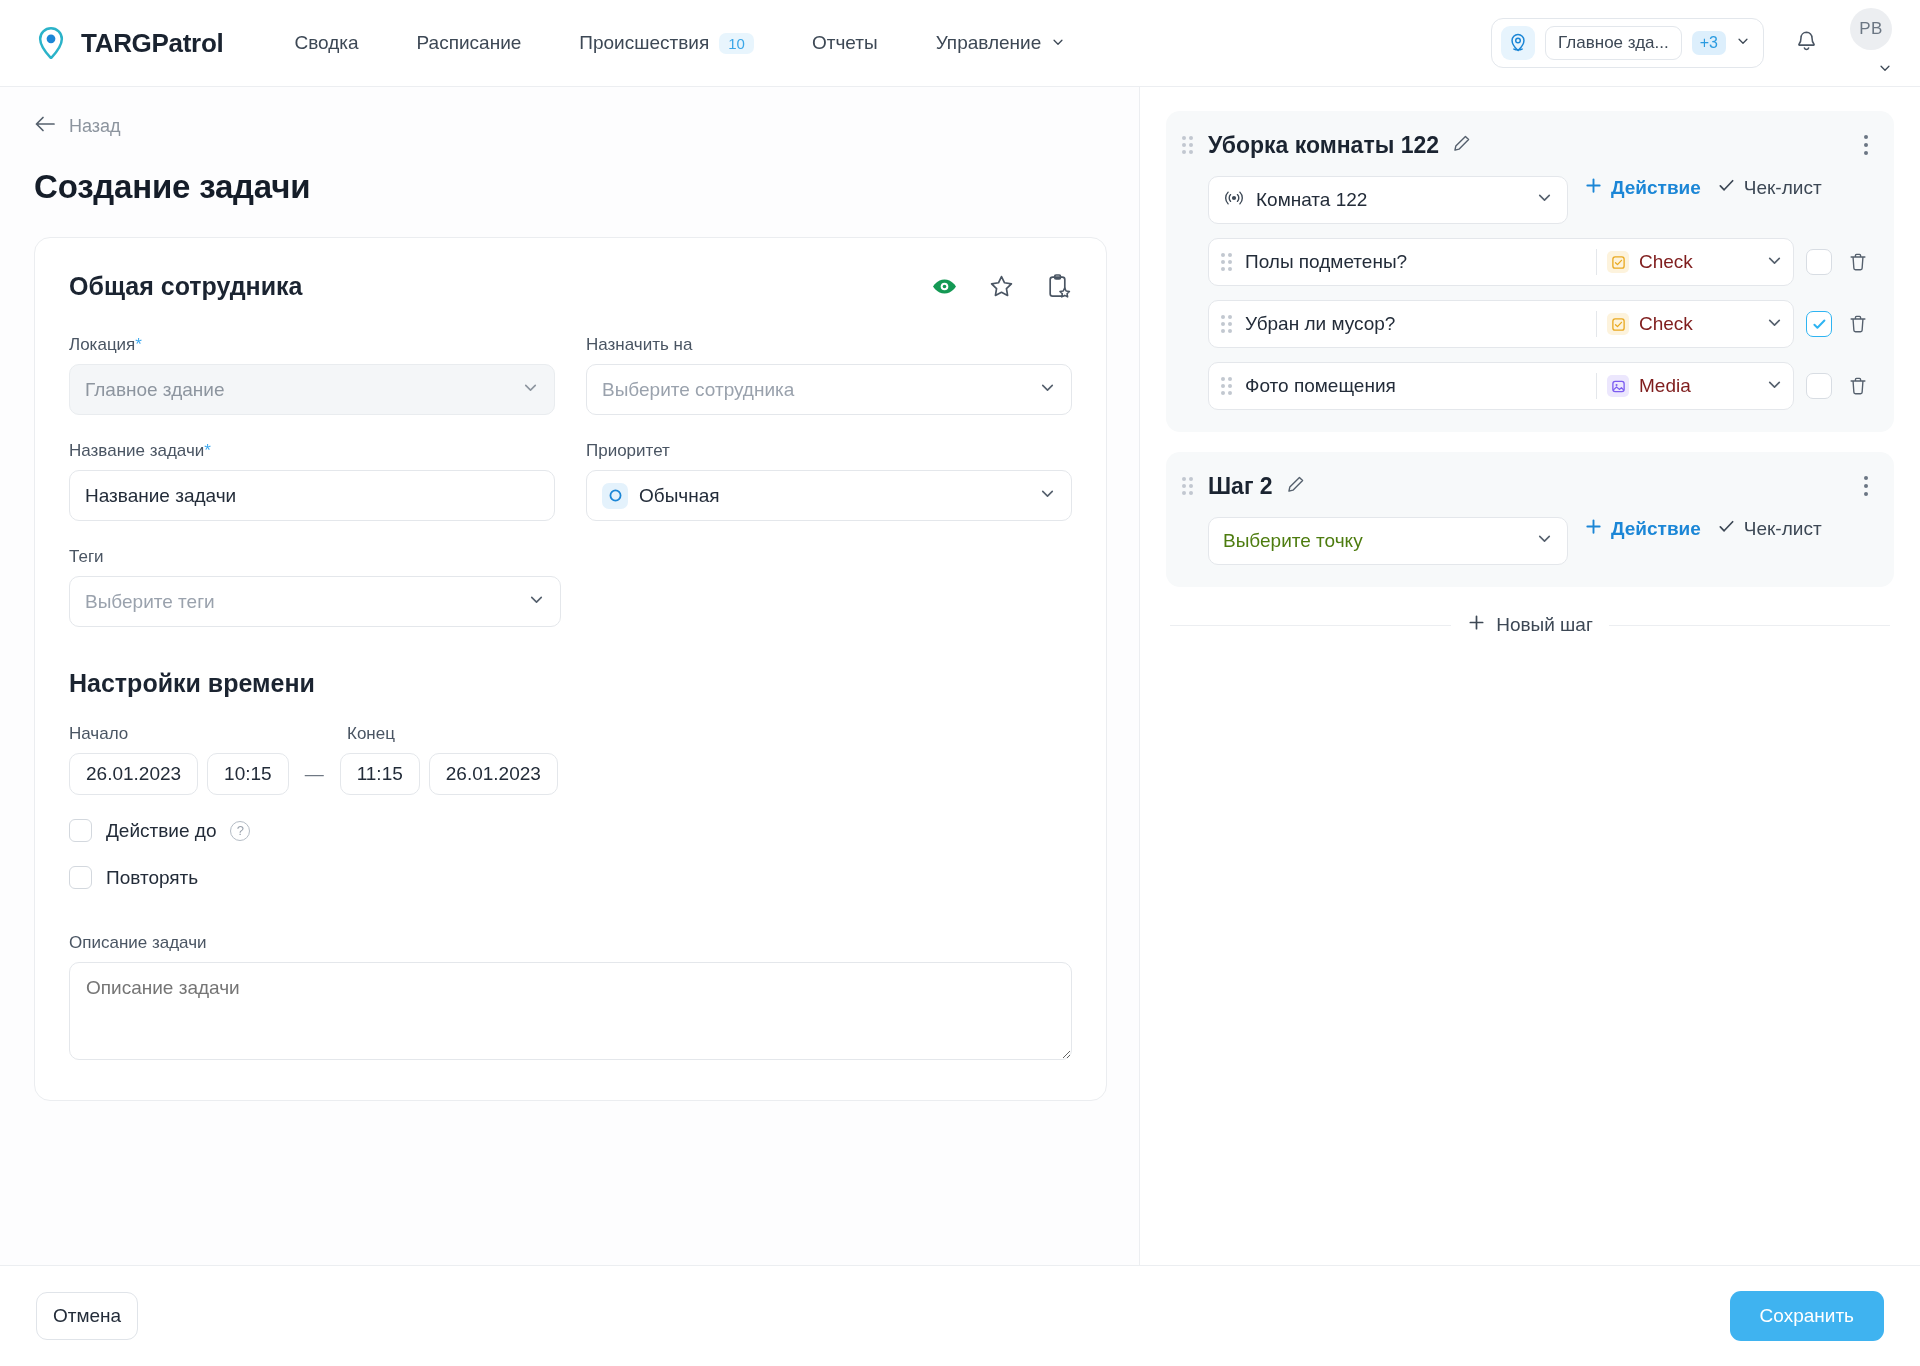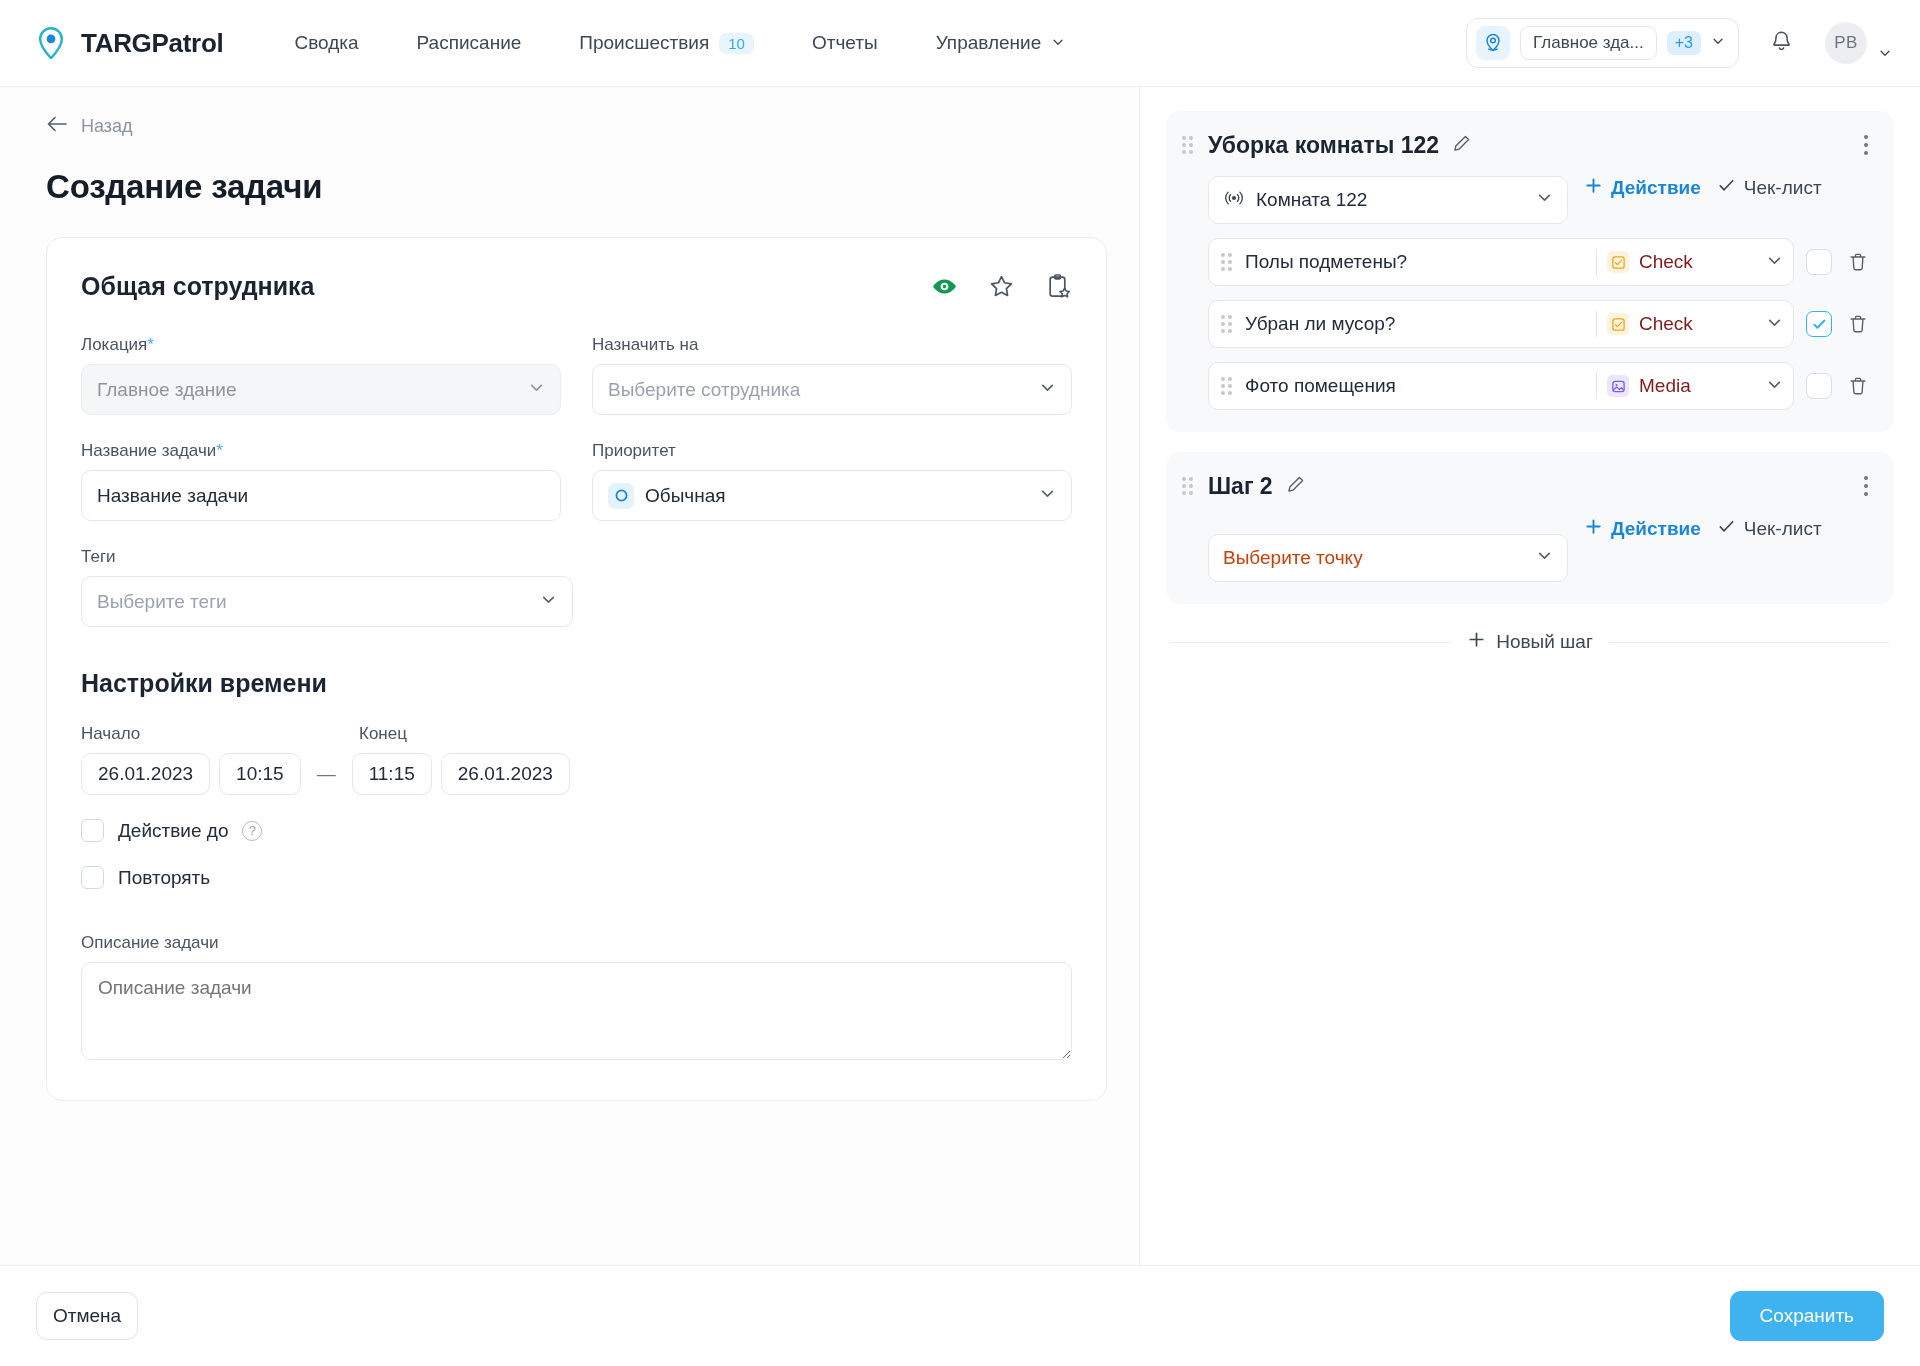--- a/index.html
+++ b/index.html
@@ -58,35 +58,35 @@
     max-width: 155px; overflow: hidden; white-space: nowrap;
   }
   .loc-more {
     background: #ddeffc; color: #2b9be0; font-size: 16px;
     border-radius: 7px; padding: 4px 8px; line-height: 1;
   }
   .bell-btn {
     width: 40px; height: 40px; display: flex; align-items: center; justify-content: center;
     margin-right: 24px; cursor: pointer;
   }
-  .avatar-wrap { display: flex; align-items: flex-end; gap: 11px; cursor: pointer; }
+  .avatar-wrap { display: flex; align-items: flex-end; gap: 11px; cursor: pointer; flex-direction: column; }
   .avatar {
     width: 42px; height: 42px; border-radius: 50%;
     background: #eceef1; color: #6b7683;
     display: flex; align-items: center; justify-content: center;
     font-size: 17px; letter-spacing: 0.5px;
   }
 
   
   .body { flex: 1 1 auto; display: flex; min-height: 0; }
   .left-pane {
     width: 1140px; flex: 0 0 1140px;
     background: #fdfdfe;
     border-right: 1px solid #eceef1;
-    display: flex; flex-direction: column; min-height: 0; padding-left: 12px;
+    display: flex; flex-direction: column; min-height: 0;
   }
   .left-scroll { flex: 1 1 auto; overflow: hidden; padding: 28px 32px 0 34px; }
 
   .back-link {
     display: flex; align-items: center; gap: 13px;
     color: #8c949e; font-size: 18px; cursor: pointer; margin-bottom: 30px;
   }
   .page-title { font-size: 33px; font-weight: 700; color: #151d29; margin-bottom: 31px; letter-spacing:-0.2px; }
 
   .card {
@@ -160,21 +160,21 @@
   .grip i { width: 4px; height: 4px; border-radius: 50%; background: #c2c8d0; display:block; }
   .step-name { font-size: 23px; font-weight: 700; color: #1b2431; }
   .kebab { margin-left: auto; display: flex; flex-direction: column; gap: 4px; cursor: pointer; padding: 4px; }
   .kebab i { width: 4px; height: 4px; border-radius:50%; background:#6b7683; display:block; }
 
   .step-toolrow { display: flex; align-items: flex-start; gap: 16px; padding-left: 26px; }
   .point-select {
     width: 360px; height: 48px; background: #fff; border: 1px solid #e4e7eb; border-radius: 10px;
     display: flex; align-items: center; padding: 0 14px; gap: 11px; font-size: 19px; color:#232c39;
   }
-  .point-select.placeholder { color: #c2410c; margin-top: 17px; }
+  .point-select.placeholder { color: #4d7c0f; }
   .tool-btn { display: flex; align-items: center; gap: 8px; font-size: 19px; cursor: pointer; }
   .tool-btn.primary { color: #1b86d6; font-weight: 600; }
   .tool-btn.plain { color: #3d4855; }
 
   .act-list { padding-left: 26px; margin-top: 14px; display: flex; flex-direction: column; gap: 14px; }
   .act-row { display: flex; align-items: center; gap: 12px; }
   .act-box {
     flex: 1 1 auto; background: #fff; border: 1px solid #e4e7eb; border-radius: 10px;
     height: 48px; display: flex; align-items: center; padding: 0 10px 0 12px; gap: 10px;
   }

